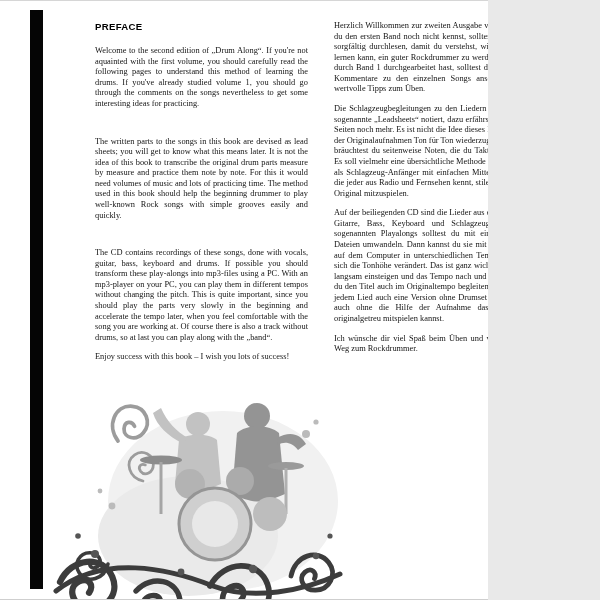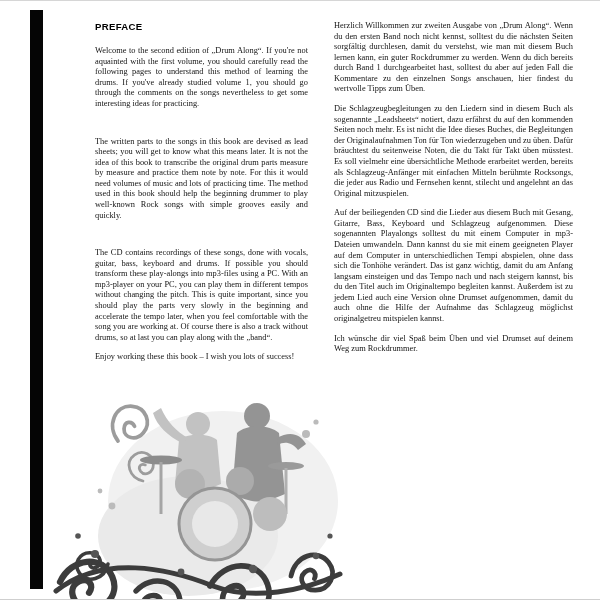--- a/index.html
+++ b/index.html
@@ -1,18 +1,18 @@
 <!DOCTYPE html>
 <html><head>
 <meta charset="utf-8">
 <style>
   html,body { margin:0; padding:0; background:#e9e9e9; }
   .page {
     position:relative;
-    width:600px; height:600px;
+    width:488px; height:600px;
     background:#ffffff;
     overflow:hidden;
     border-top:1px solid #d6d6d6;
     border-bottom:1px solid #cfcfcf;
     box-sizing:border-box;
     font-family:"Liberation Sans", sans-serif;
   }
   .spine-bar {
     position:absolute;
     left:30px; top:9px;
@@ -58,21 +58,21 @@
 
   <div class="spine-bar"></div>
 
   <div class="columns">
 
     <section class="col left" lang="en">
       <h2>PREFACE</h2>
       <p class="gap-lg">Welcome to the second edition of „Drum Along“. If you're not aquainted with the first volume, you should carefully read the following pages to understand this method of learning the drums. If you've already studied volume 1, you should go through the comments on the songs nevertheless to get some interesting ideas for practicing.</p>
       <p class="gap-lg">The written parts to the songs in this book are devised as lead sheets; you will get to know what this means later. It is not the idea of this book to transcribe the original drum parts measure by measure and practice them note by note. For this it would need volumes of music and lots of practicing time. The method used in this book should help the beginning drummer to play well-known Rock songs with simple grooves easily and quickly.</p>
       <p class="gap-sm">The CD contains recordings of these songs, done with vocals, guitar, bass, keyboard and drums. If possible you should transform these play-alongs into mp3-files using a PC. With an mp3-player on your PC, you can play them in different tempos without changing the pitch. This is quite important, since you should play the parts very slowly in the beginning and accelerate the tempo later, when you feel comfortable with the song you are working at. Of course there is also a track without drums, so at last you can play along with the „band“.</p>
-      <p>Enjoy working these this book – I wish you lots of success!</p>
+      <p>Enjoy success with this book – I wish you lots of success!</p>
     </section>
 
     <section class="col right" lang="de">
       <p class="gap-sm">Herzlich Willkommen zur zweiten Ausgabe von „Drum Along“. Wenn du den ersten Band noch nicht kennst, solltest du die nächsten Seiten sorgfältig durchlesen, damit du verstehst, wie man mit diesem Buch lernen kann, ein guter Rockdrummer zu werden. Wenn du dich bereits durch Band 1 durchgearbeitet hast, solltest du aber auf jeden Fall die Kommentare zu den einzelnen Songs anschauen, hier findest du wertvolle Tipps zum Üben.</p>
       <p class="gap-sm">Die Schlagzeugbegleitungen zu den Liedern sind in diesem Buch als sogenannte „Leadsheets“ notiert, dazu erfährst du auf den kommenden Seiten noch mehr. Es ist nicht die Idee dieses Buches, die Begleitungen der Originalaufnahmen Ton für Ton wiederzugeben und zu üben. Dafür bräuchtest du seitenweise Noten, die du Takt für Takt üben müsstest. Es soll vielmehr eine übersichtliche Methode erarbeitet werden, bereits als Schlagzeug-Anfänger mit einfachen Mitteln berühmte Rocksongs, die jeder aus Radio und Fernsehen kennt, stilecht und angelehnt an das Original mitzuspielen.</p>
       <p class="gap-sm">Auf der beiliegenden CD sind die Lieder aus diesem Buch mit Gesang, Gitarre, Bass, Keyboard und Schlagzeug aufgenommen. Diese sogenannten Playalongs solltest du mit einem Computer in mp3-Dateien umwandeln. Dann kannst du sie mit einem geeigneten Player auf dem Computer in unterschiedlichen Tempi abspielen, ohne dass sich die Tonhöhe verändert. Das ist ganz wichtig, damit du am Anfang langsam einsteigen und das Tempo nach und nach steigern kannst, bis du den Titel auch im Originaltempo begleiten kannst. Außerdem ist zu jedem Lied auch eine Version ohne Drumset aufgenommen, damit du auch ohne die Hilfe der Aufnahme das Schlagzeug möglichst originalgetreu mitspielen kannst.</p>
       <p>Ich wünsche dir viel Spaß beim Üben und viel Drumset auf deinem Weg zum Rockdrummer.</p>
     </section>
 
   </div>

